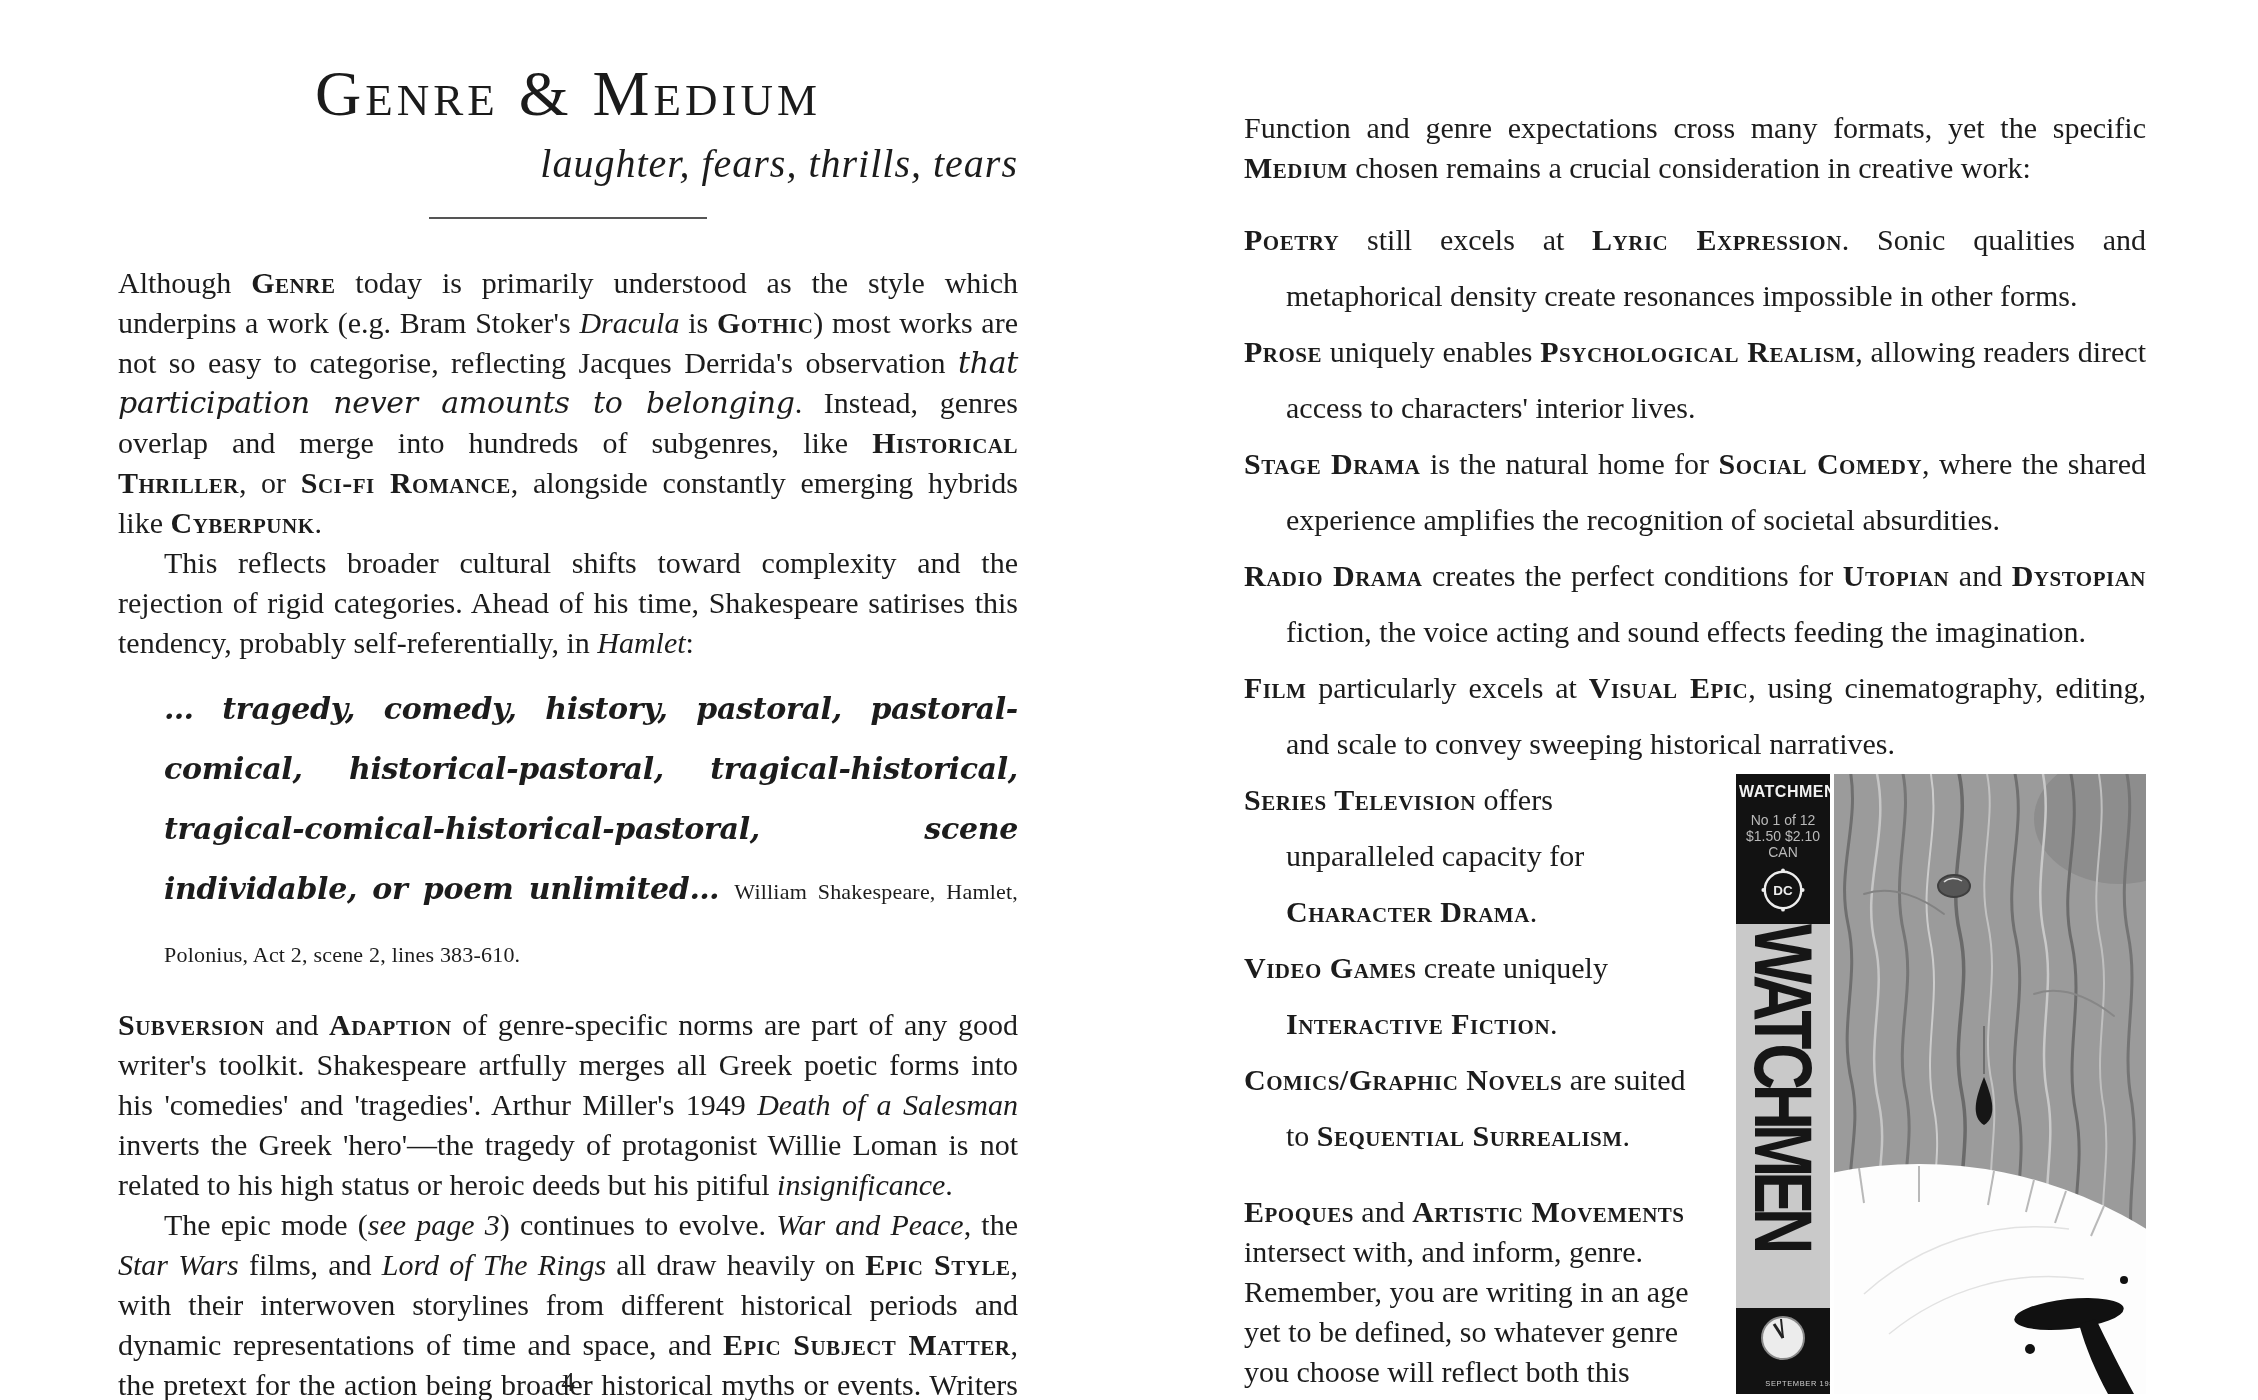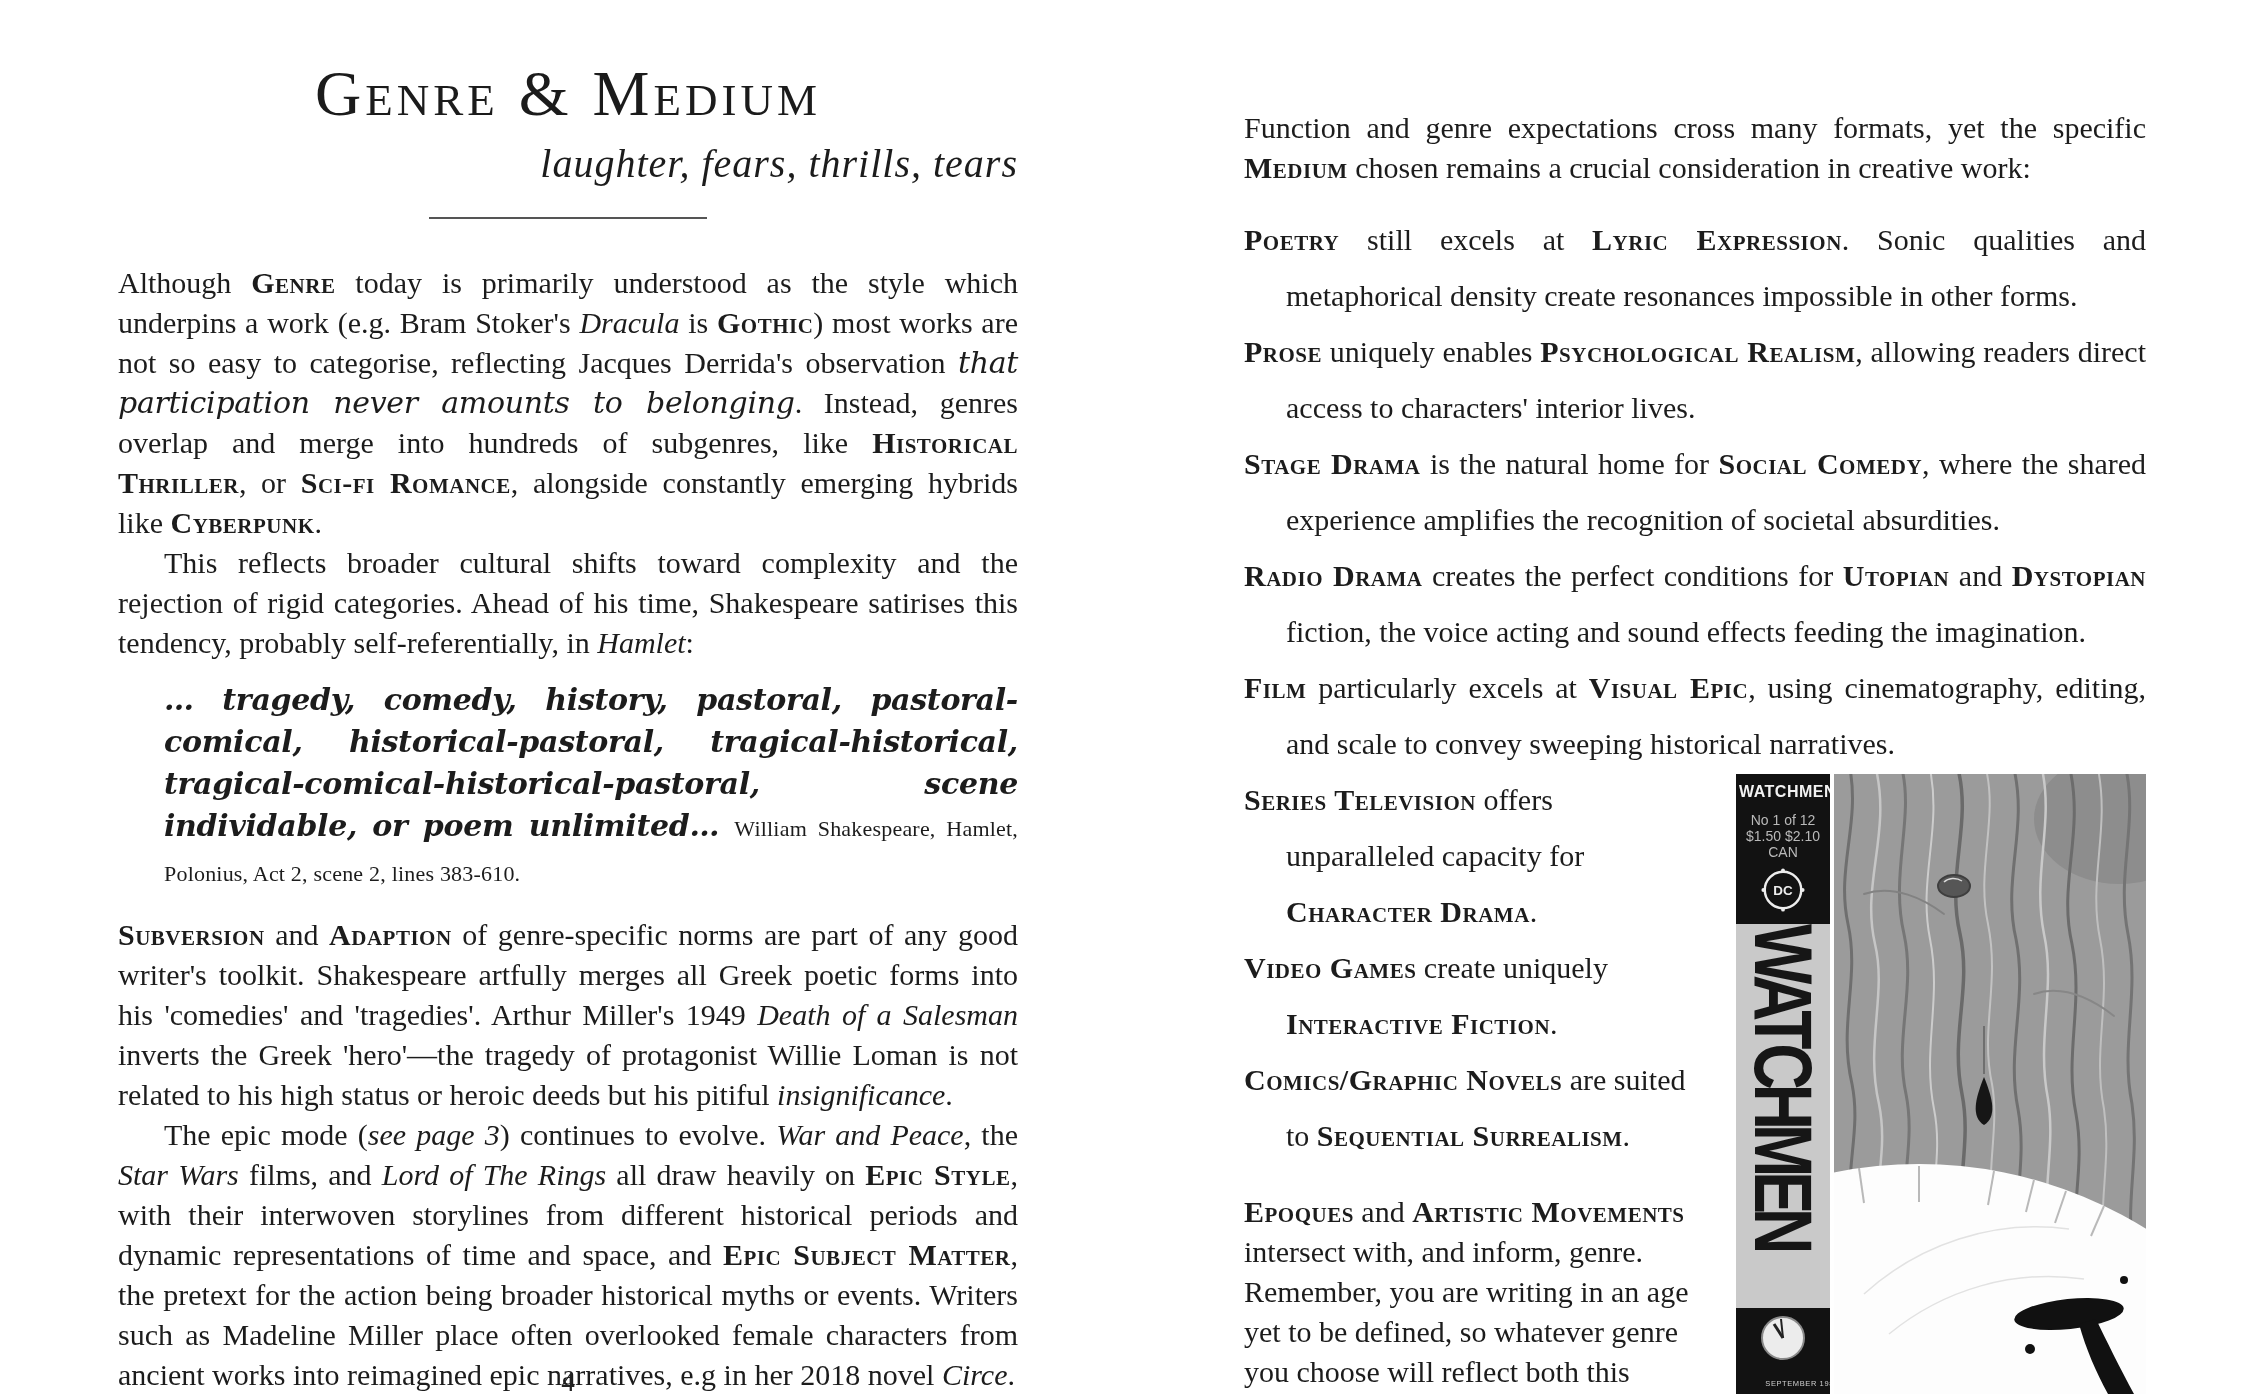--- a/index.html
+++ b/index.html
@@ -17,21 +17,21 @@
   p.body{font-size:30px;line-height:40px;text-align:justify;margin:0;}
   p.indent{text-indent:46px;}
 
   .seg-r{}
   .seg-sc{font-variant:small-caps;font-weight:700;letter-spacing:0.5px;}
   .seg-i{font-style:italic;}
   .seg-cal{font-family:"DejaVu Serif",serif;font-style:italic;letter-spacing:-0.3px;}
   .seg-attr{font-family:"Liberation Serif",serif;font-style:normal;font-weight:400;
             font-size:22px;letter-spacing:0.2px;}
 
-  blockquote.quote{margin:16px 0 20px 46px;font-size:30px;line-height:42px;text-align:justify;
+  blockquote.quote{margin:16px 0 20px 46px;font-size:30px;line-height:60px;text-align:justify;
                    font-family:"DejaVu Serif",serif;font-style:italic;font-weight:700;}
   blockquote.quote .seg-cal{font-weight:700;}
 
   .pagenum{position:absolute;bottom:54px;left:0;width:100%;text-align:center;font-size:27px;color:#222;}
 
   .mediums{margin-top:24px;}
   p.item{font-size:30px;line-height:56px;margin:0;padding-left:42px;text-indent:-42px;text-align:justify;}
   p.item.narrow{text-align:left;}
   p.closing{margin-top:28px;font-size:30px;line-height:40px;text-align:left;}
 

